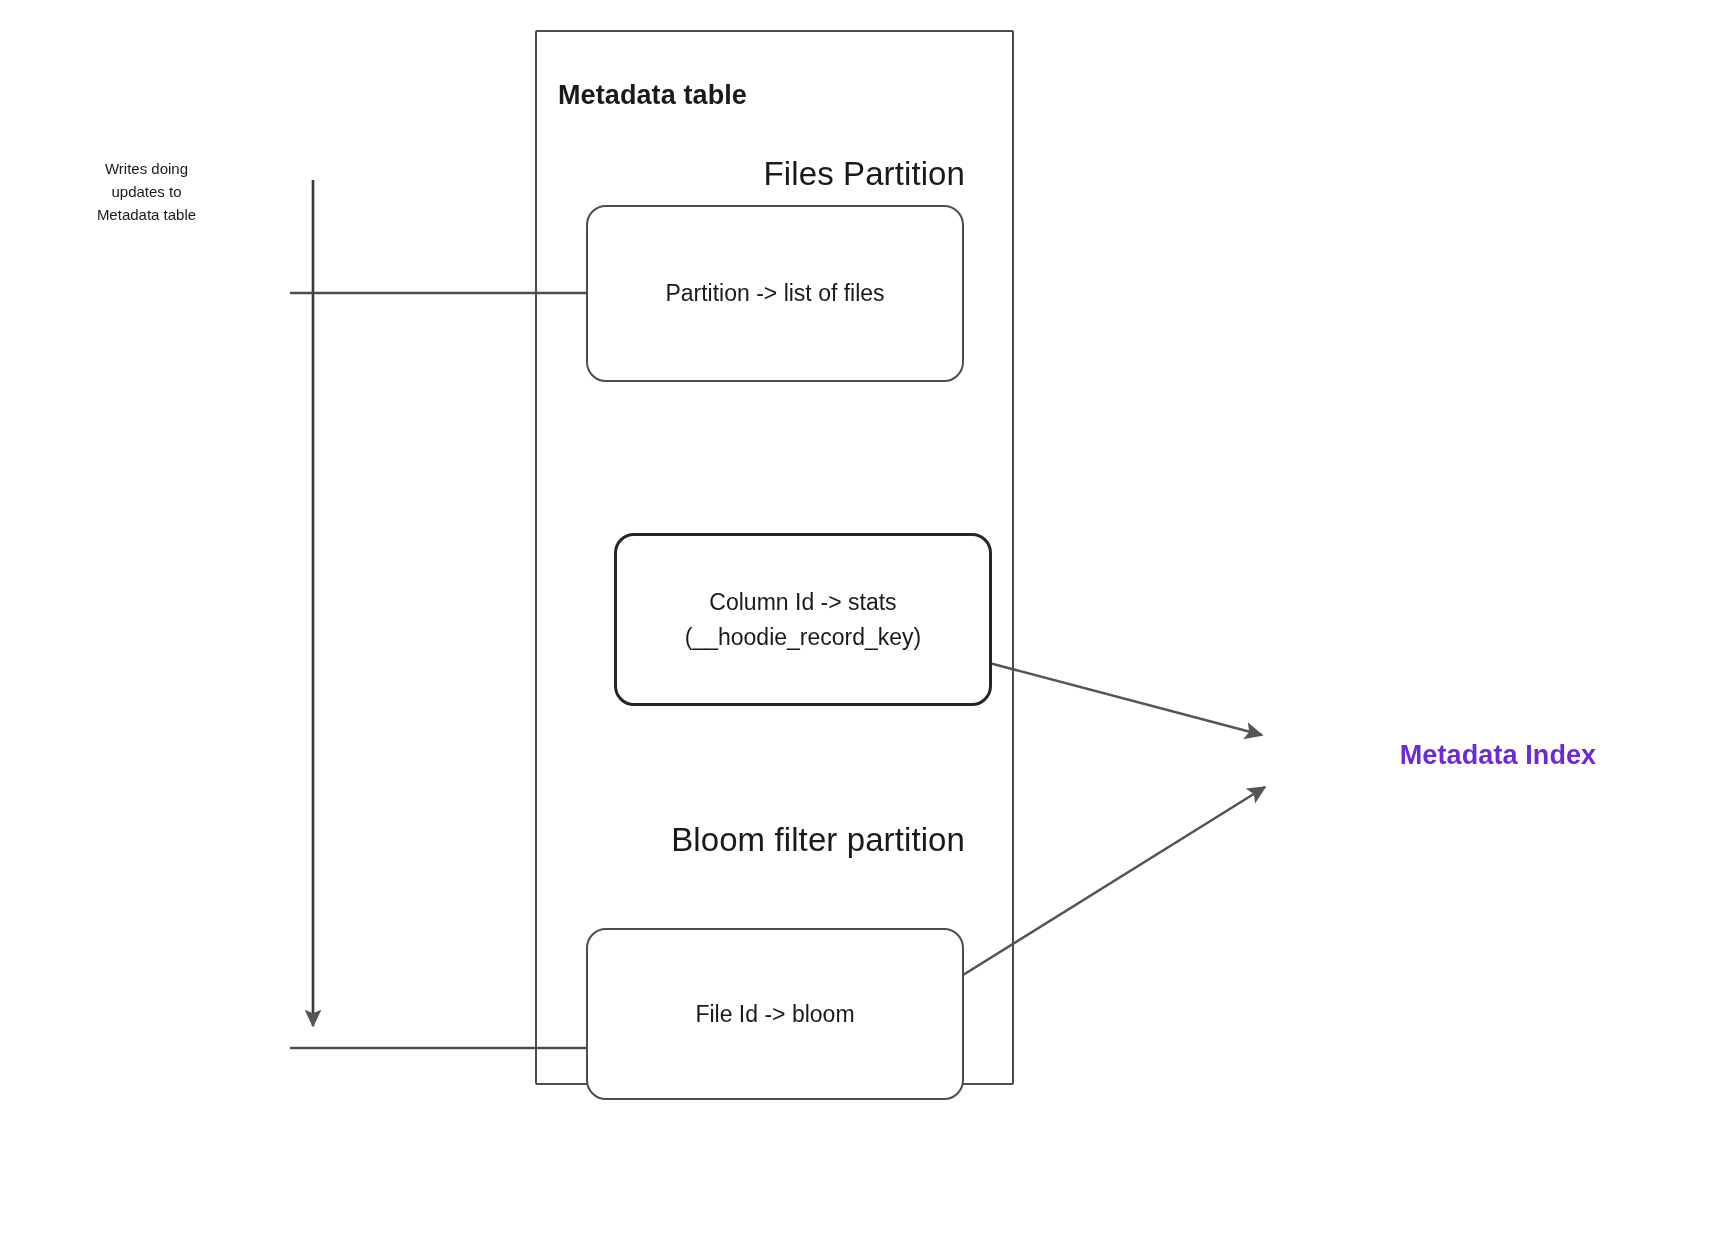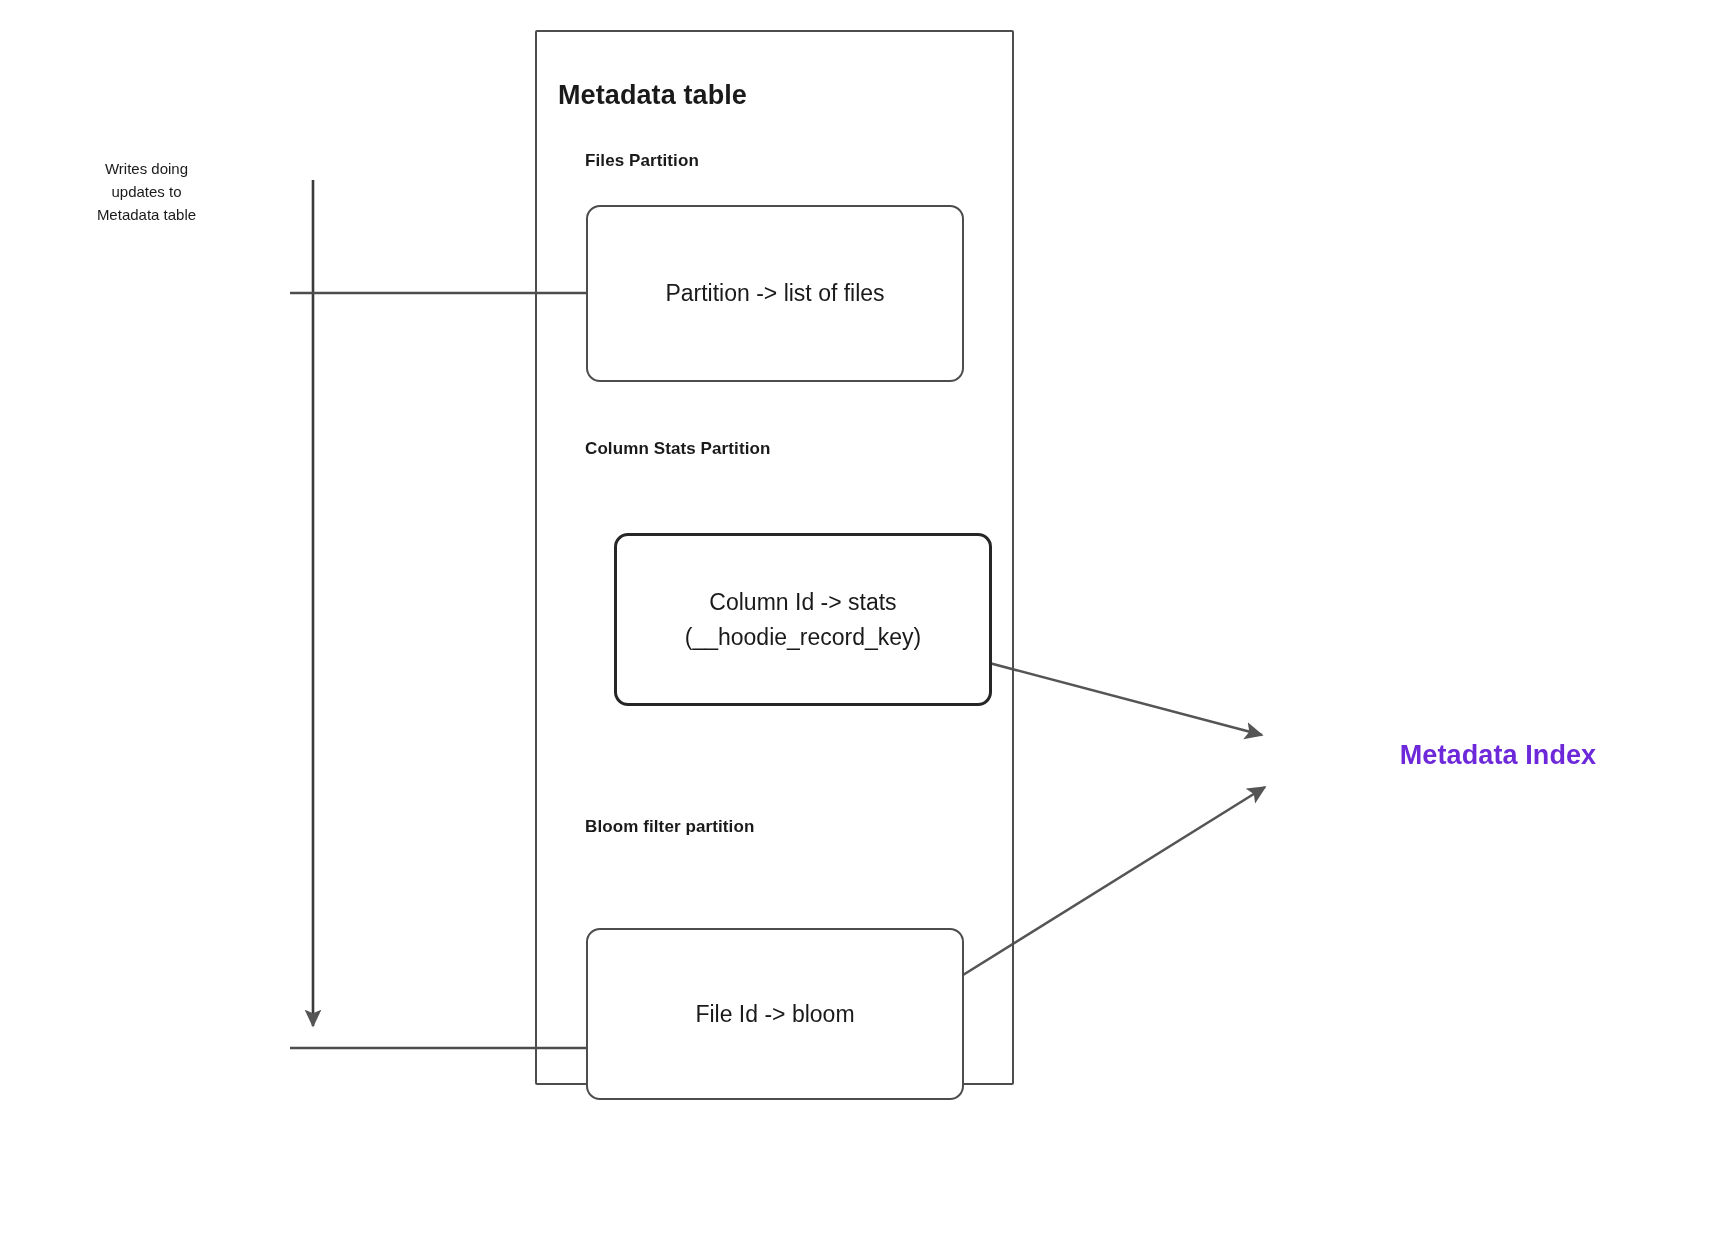--- a/index.html
+++ b/index.html
@@ -41,23 +41,23 @@
     position: absolute;
     left: 558px;
     top: 80px;
     font-size: 27px;
     font-weight: bold;
     color: #1a1a1a;
     letter-spacing: 0.1px;
   }
   .section-title {
     position: absolute;
-    text-align: left;
-    font-size: 17px;
-    font-weight: bold;
+    text-align: right;
+    font-size: 33px;
+    font-weight: normal;
     line-height: 1.55;
     color: #1a1a1a;
     letter-spacing: 0.1px;
   }
   #title-files {
     left: 585px;
     top: 148px;
     width: 380px;
   }
   #title-colstats {
@@ -68,21 +68,21 @@
   #title-bloom {
     left: 585px;
     top: 786px;
     width: 380px;
     margin-top: 28px;
   }
   .inner-box {
     position: absolute;
     box-sizing: border-box;
     border: 2.5px solid #4d4d4d;
-    border-radius: 14px;
+    border-radius: 20px;
     background: #ffffff;
     display: flex;
     align-items: center;
     justify-content: center;
     text-align: center;
   }
   .inner-box .inner-text {
     font-size: 23px;
     line-height: 1.48;
     color: #1a1a1a;
@@ -177,22 +177,20 @@
   <div class="outer-box"></div>
 
   <div class="outer-title">Metadata table</div>
 
   <div class="section-title" id="title-files">Files Partition</div>
 
   <div class="inner-box" id="box-files">
     <span class="inner-text">Partition -&gt; list of files</span>
   </div>
 
-  <div class="section-title" id="title-colstats">Column Stats
-Partition</div>
 
   <div class="inner-box" id="box-colstats">
     <span class="inner-text">Column Id  -&gt; stats
 (__hoodie_record_key)</span>
   </div>
 
   <div class="section-title" id="title-bloom">Bloom filter
 partition</div>
 
   <div class="inner-box" id="box-bloom">

